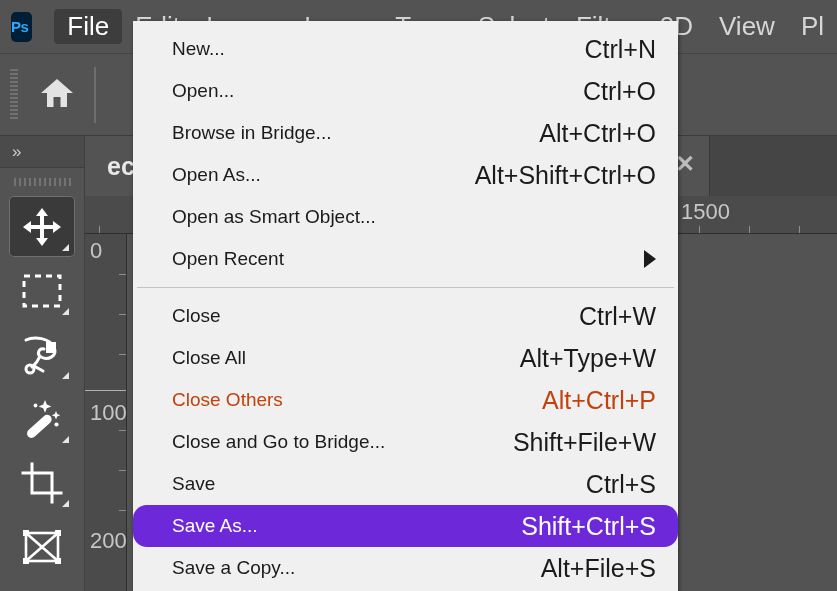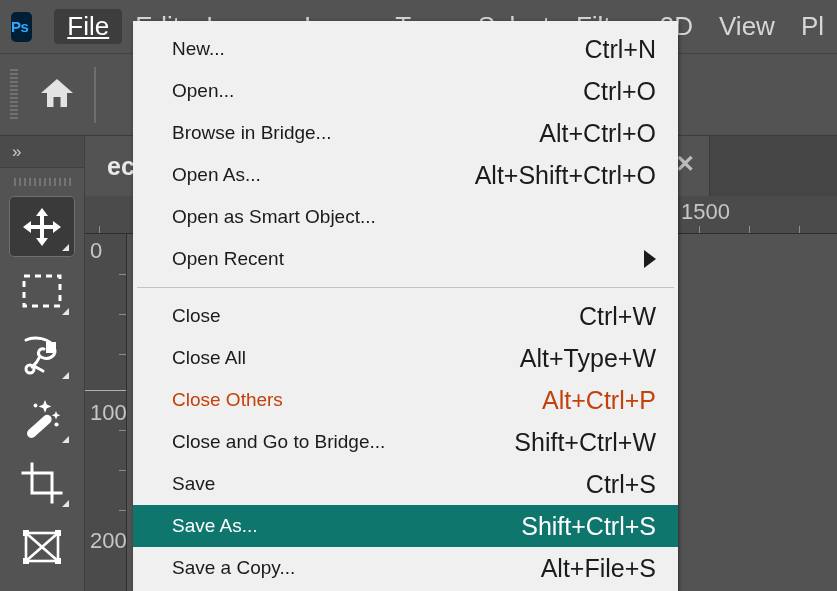--- a/index.html
+++ b/index.html
@@ -22,21 +22,21 @@
     width: 30px; height: 30px; margin-left: 11px;
     background: #001e36; border-radius: 5px;
     display: flex; align-items: center; 
     color: #31a8ff; font-size: 15px; font-weight: bold;
     letter-spacing: -0.5px;
   }
   .menu-item {
     color: #d6d6d6; font-size: 26px; padding: 4px 13px;
     white-space: nowrap; line-height: 1.05;
   }
-  .menu-item.active { background: #3d3d3d; border-radius: 4px; color: #ffffff; text-decoration: underline; }
+  .menu-item.active { background: #3d3d3d; border-radius: 4px; color: #ffffff; }
   #menu-file-wrap { margin-left: 22px; }
 
   
   .optionsbar {
     position: absolute; left: 0; top: 53px; width: 837px; height: 83px;
     background: #535353;
     border-top: 1px solid #444; border-bottom: 1px solid #3c3c3c;
     display: flex; align-items: center;
     z-index: 1;
   }
@@ -201,21 +201,21 @@
     position: relative; height: 42px;
     display: flex; align-items: center;
     padding-left: 39px; padding-right: 22px;
     color: #1b1b1b;
   }
   .mrow .mlabel { font-size: 19px; white-space: nowrap; }
   .mrow .mkey {
     margin-left: auto; font-size: 25px; white-space: nowrap; color: #1b1b1b;
   }
   .mrow.disabled .mlabel, .mrow.disabled .mkey { color: #c2410c; }
-  .mrow.highlight { background: #0f766e; }
+  .mrow.highlight { background: #6d28d9; border-radius: 14px; }
   .mrow.highlight .mlabel, .mrow.highlight .mkey { color: #ffffff; }
   .mrow .arrow {
     margin-left: auto; width: 0; height: 0;
     border-top: 9px solid transparent; border-bottom: 9px solid transparent;
     border-left: 12px solid #1b1b1b;
   }
   .msep { height: 1px; background: #c3c3c3; margin: 7px 4px 7px 4px; }
 </style>
 </head>
 <body>
@@ -451,21 +451,21 @@
       <span class="mkey">Alt+Type+W</span>
     </div>
 
     <div class="mrow disabled">
       <span class="mlabel">Close Others</span>
       <span class="mkey">Alt+Ctrl+P</span>
     </div>
 
     <div class="mrow">
       <span class="mlabel">Close and Go to Bridge...</span>
-      <span class="mkey">Shift+Ctrl+W</span>
+      <span class="mkey">Shift+File+W</span>
     </div>
 
     <div class="mrow">
       <span class="mlabel">Save</span>
       <span class="mkey">Ctrl+S</span>
     </div>
 
     <div class="mrow highlight">
       <span class="mlabel">Save As...</span>
       <span class="mkey">Shift+Ctrl+S</span>

